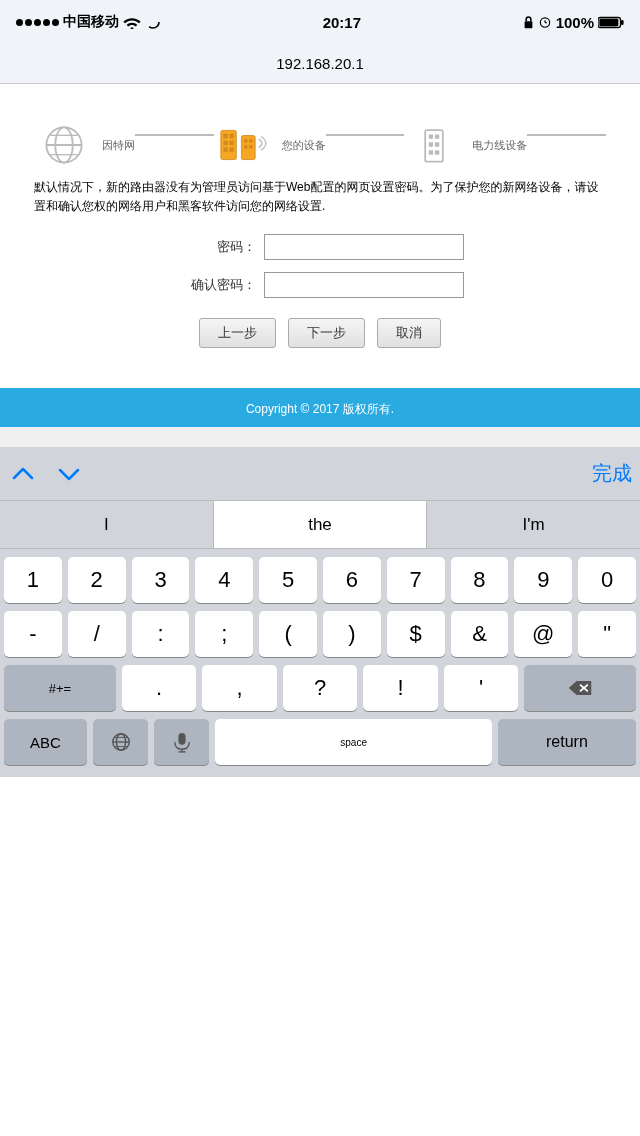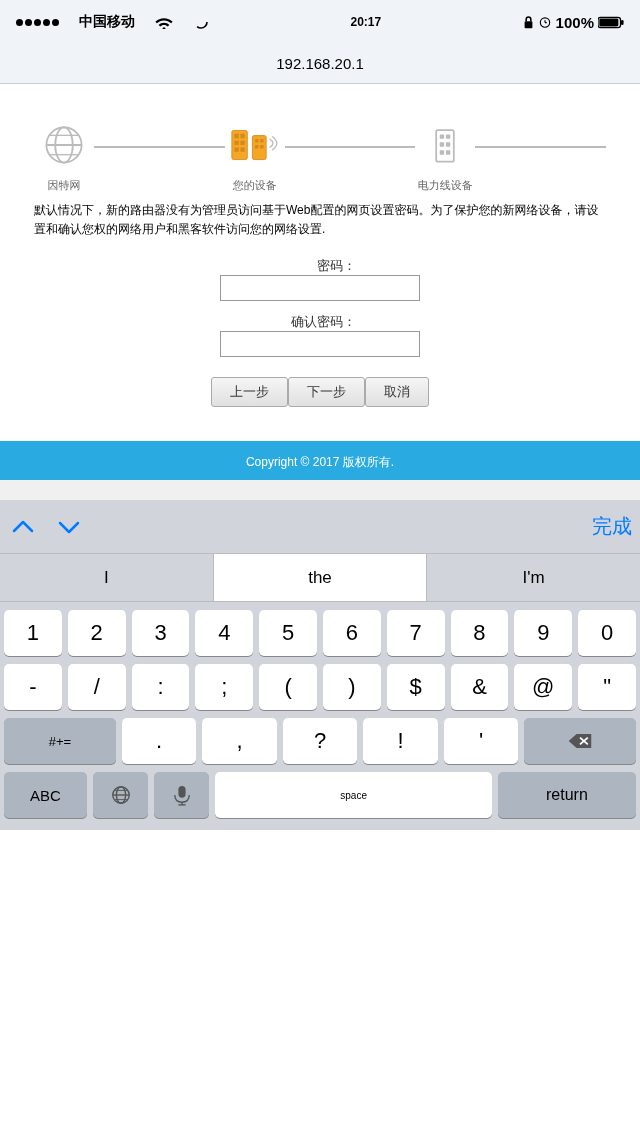--- a/index.html
+++ b/index.html
@@ -18,22 +18,22 @@
       width: 100%;
       height: 44px;
       background: #f0f4f8;
       display: flex;
       align-items: center;
       justify-content: space-between;
       padding: 0 16px;
       font-size: 14px;
       font-weight: 600;
     }
-    .status-left { display: flex; align-items: center; gap: 20px; }
-    .status-center { font-size: 12px; font-weight: 600; text-align: right; }
+    .status-left { display: flex; align-items: center; gap: 4px; }
+    .status-center { font-size: 15px; font-weight: 600; text-align: right; }
     .status-right { display: flex; align-items: center; gap: 4px; font-size: 15px; }
     .signal-dots { display: flex; gap: 2px; }
     .dot { width: 7px; height: 7px; border-radius: 50%; background: #000; }
 
     
     .url-bar {
       width: 100%;
       height: 40px;
       background: #f0f4f8;
       border-bottom: 1px solid #ccc;
@@ -54,21 +54,21 @@
     
     .network-diagram {
       display: flex;
       align-items: center;
       justify-content: space-around;
       padding: 16px 10px 8px;
       width: 100%;
     }
     .network-item {
       display: flex;
-      flex-direction: column;
+      flex-direction: row;
       align-items: center;
       gap: 8px;
     }
     .network-icon {
       width: 60px;
       height: 50px;
       display: flex;
       align-items: center;
       justify-content: center;
     }
@@ -93,21 +93,20 @@
       font-size: 12px;
       color: #000000;
       line-height: 1.6;
       margin-bottom: 18px;
     }
     .form-row {
       display: flex;
       align-items: center;
       margin-bottom: 12px;
       justify-content: center;
-      flex-direction: column;
     }
     .form-label {
       font-size: 13px;
       color: #333;
       width: 80px;
       text-align: right;
       margin-right: 8px;
     }
     .form-input {
       width: 200px;
@@ -116,22 +115,23 @@
       padding: 2px 6px;
       font-size: 13px;
       outline: none;
       background: #fff;
     }
 
     
     .button-row {
       display: flex;
       justify-content: center;
+      gap: 12px;
       margin-top: 20px;
-      margin-bottom: 4px;
+      margin-bottom: 10px;
     }
     .btn {
       padding: 5px 18px;
       font-size: 13px;
       border: 1px solid #aaa;
       background: linear-gradient(to bottom, #f5f5f5, #e0e0e0);
       border-radius: 3px;
       cursor: pointer;
       color: #333;
     }

